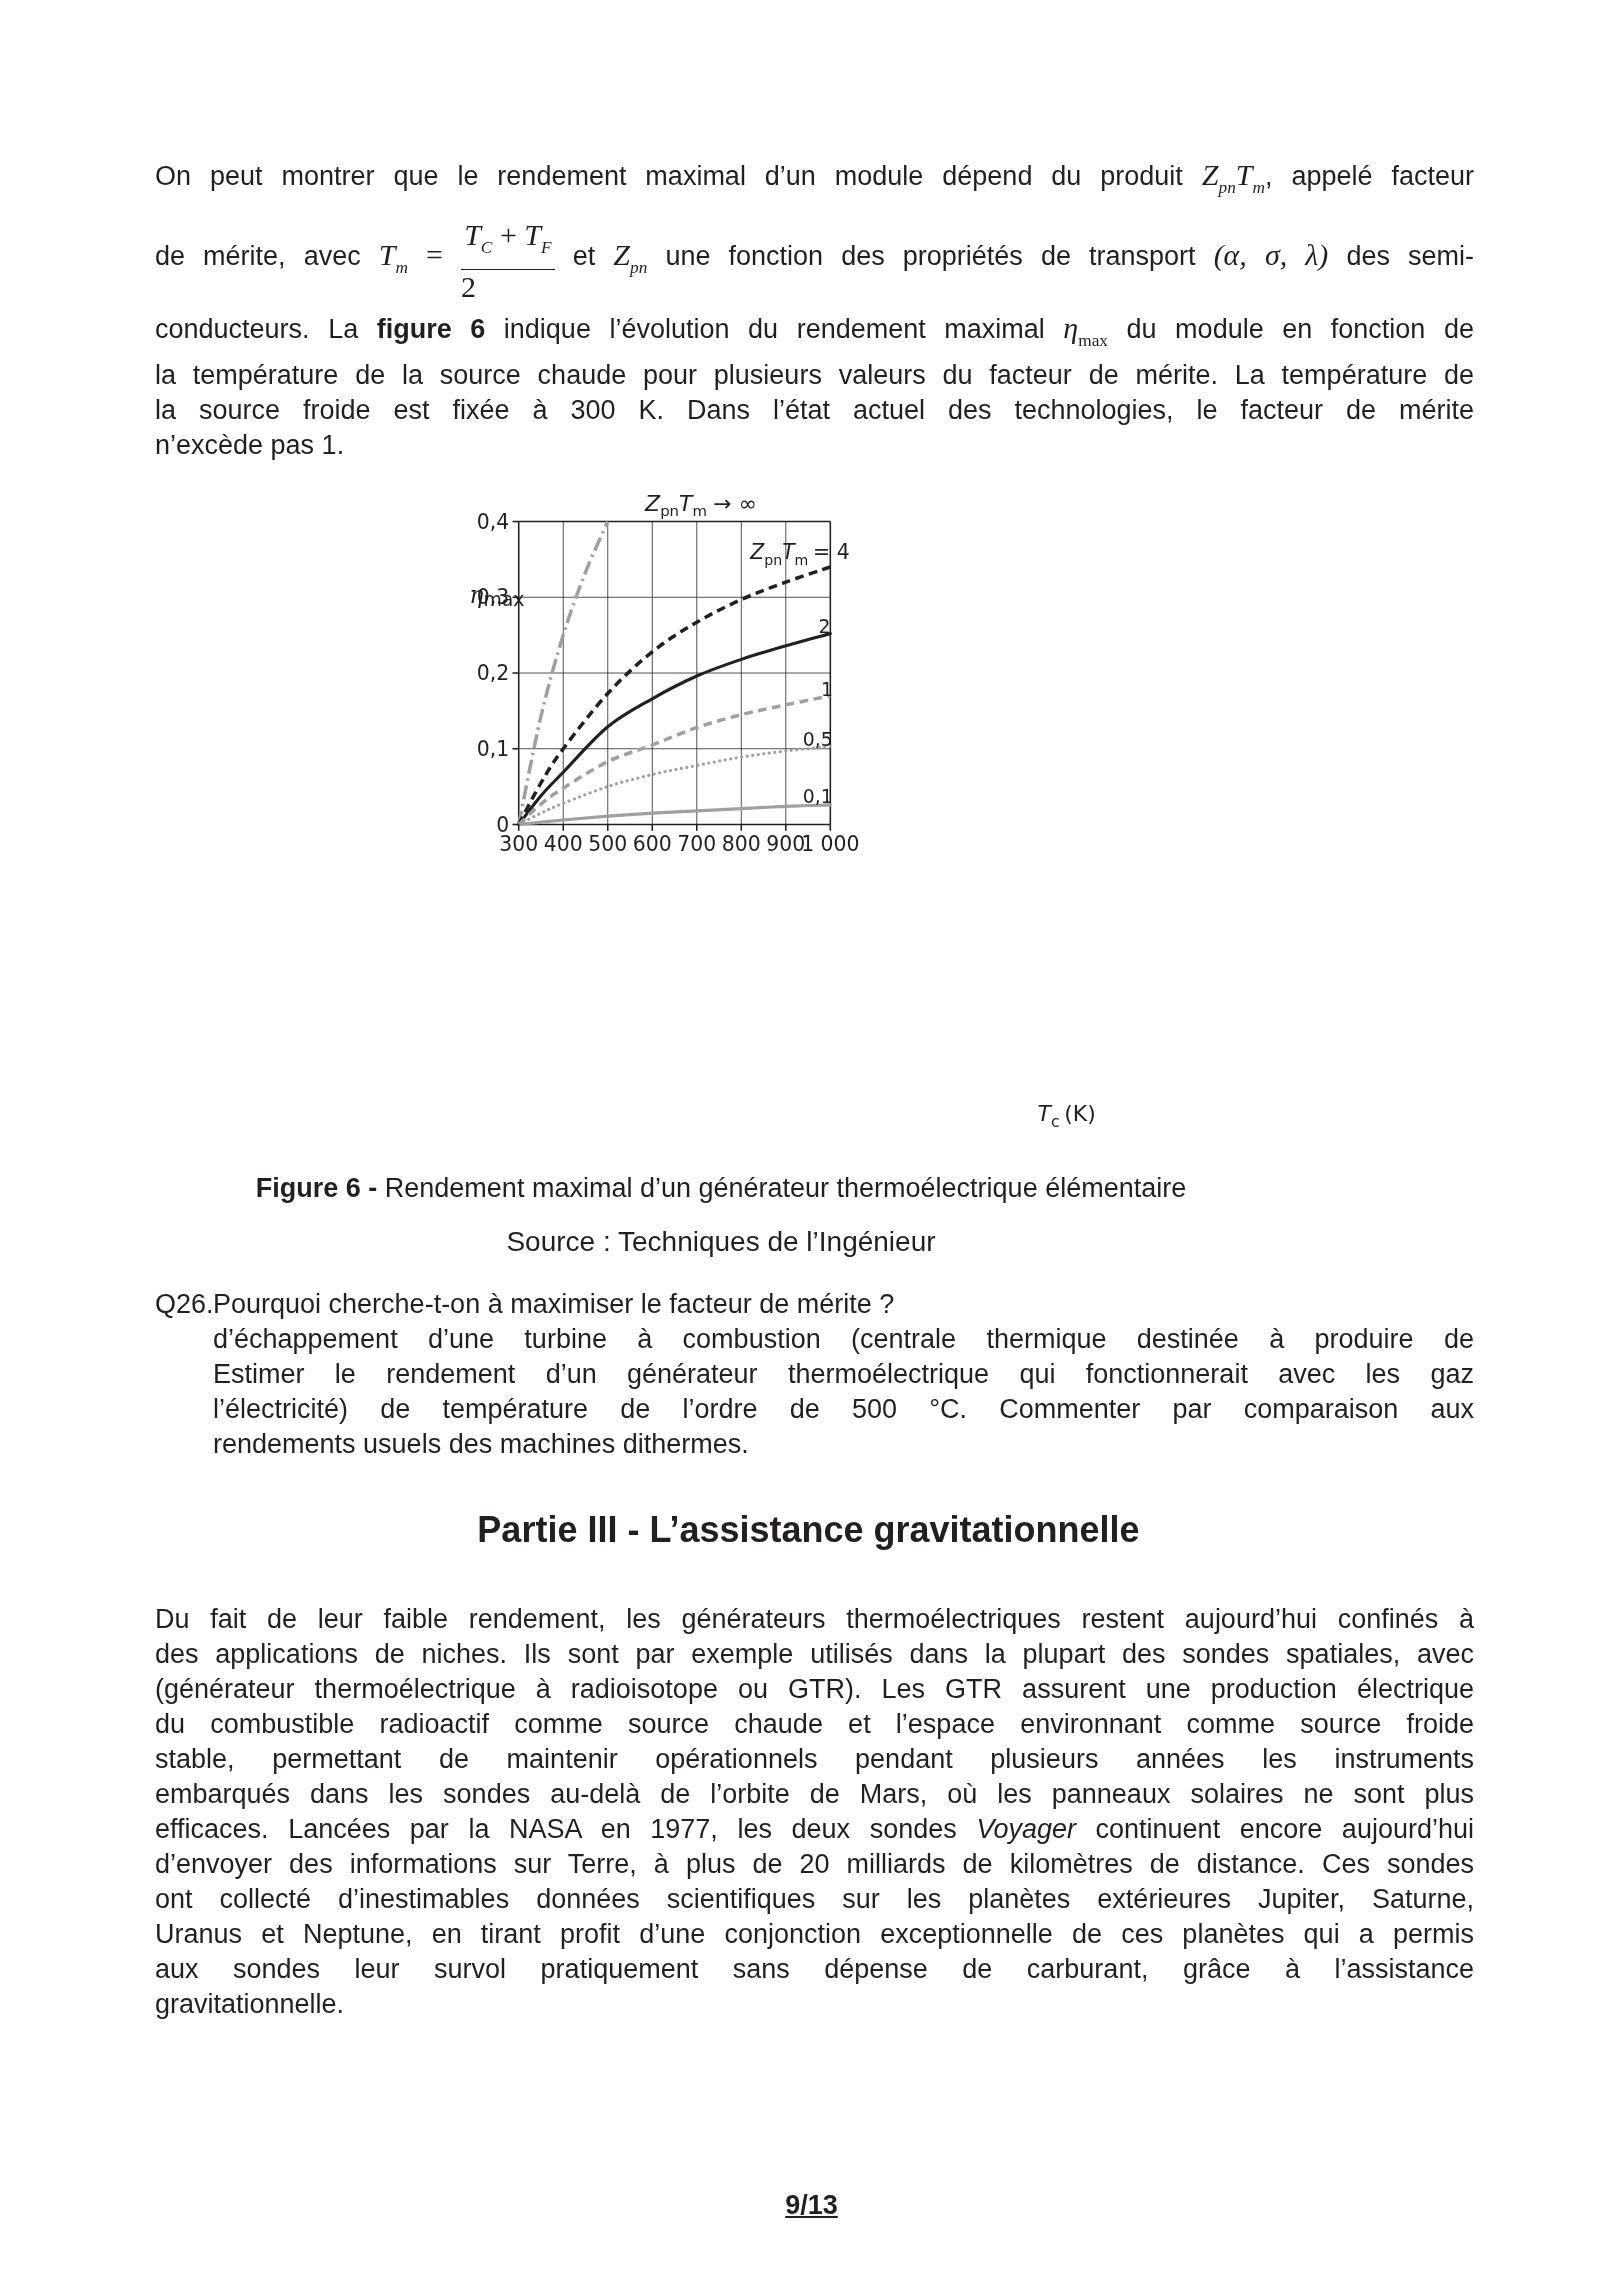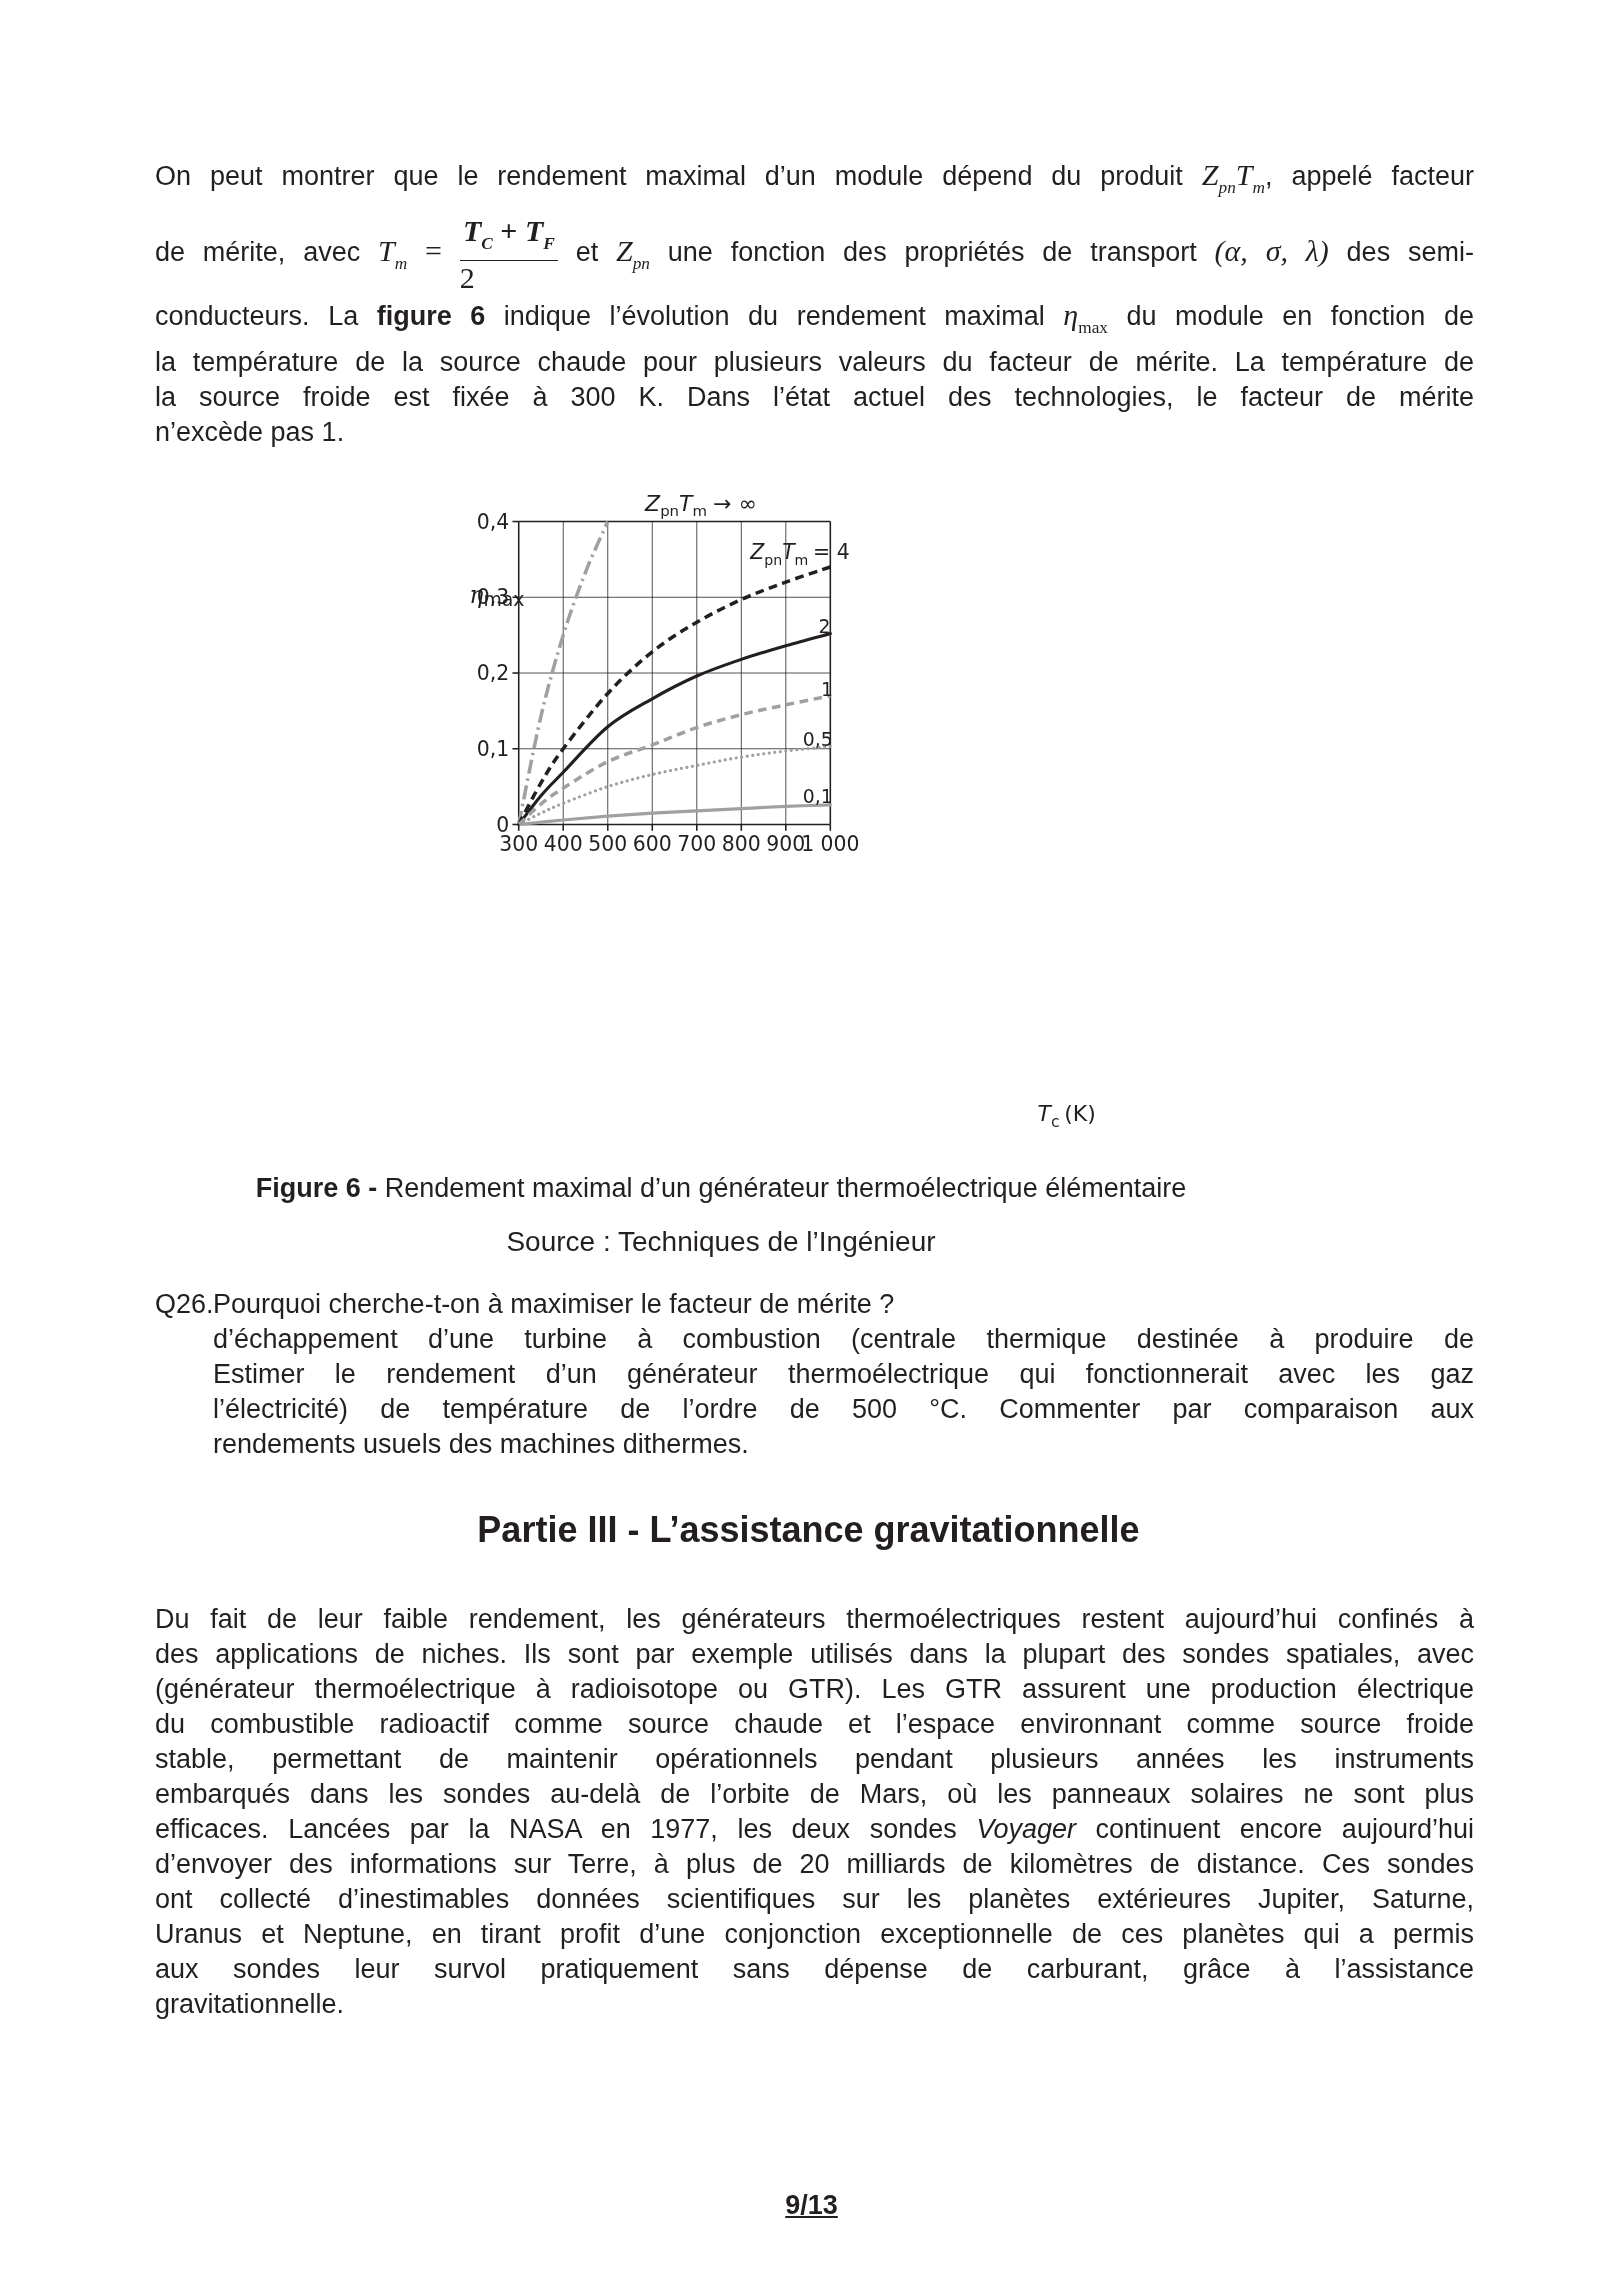--- a/index.html
+++ b/index.html
@@ -5,21 +5,21 @@
   html, body { margin:0; padding:0; background:#ffffff; }
   body { width:1623px; height:2295px; position:relative; color:#231f20;
          font-family:"Liberation Sans", sans-serif; font-size:27px; }
   .para { position:absolute; left:155px; width:1319px; line-height:35px; text-align:justify; }
   .line { display:block; text-align:justify; text-align-last:justify; white-space:nowrap; }
   .line.last { text-align-last:left; }
   .math { font-family:"Liberation Serif", serif; font-style:italic; font-size:30px; }
   .sub { font-family:"Liberation Serif", serif; font-style:italic; font-size:17.3px; vertical-align:-7.9px; }
   .up { font-family:"Liberation Serif", serif; font-style:normal; font-size:30px; }
   .frac { display:inline-block; vertical-align:middle; text-align:center; position:relative; top:0px; }
-  .frac .num { display:block; border-bottom:1.6px solid #231f20; padding:0 3.1px; line-height:33px;font-weight:bold; }
+  .frac .num { display:block; border-bottom:1.6px solid #231f20; padding:0 3.1px; line-height:42px; }
   .frac .den { display:block; line-height:33px; font-style:normal; }
   b { font-weight:bold; }
   .caption { position:absolute; left:0; width:1442px; text-align:center; }
   .q-block { position:absolute; left:155px; width:1319px; line-height:35px; }
   .q-label { position:absolute; left:0; top:0; font-weight:normal; }
   .q-text { margin-left:58px; }
   .heading { position:absolute; left:0; width:1617px; text-align:center; font-weight:bold; font-size:36px; }
   .pagenum { position:absolute; left:0; width:1623px; text-align:center; font-weight:bold; font-size:27px; top:2190px;text-decoration:underline; }
   svg text { font-family:"DejaVu Sans", sans-serif; fill:#231f20; }
 </style>
@@ -43,21 +43,21 @@
       </span>
     </span>
     <span>et</span>
     <span class="math"><span>Z</span><span class="sub">pn</span></span>
     <span>une fonction des propriétés de transport</span>
     <span class="math">(α, σ, λ)</span>
     <span>des semi-</span>
   </span>
 </div>
 
-<div class="para" style="top:297px;">
+<div class="para" style="top:310px;">
   <span class="line">
     <span>conducteurs. La</span>
     <b>figure 6</b>
     <span>indique l’évolution du rendement maximal</span>
     <span class="math"><span>η</span><span class="sub" style="font-style:normal">max</span></span>
     <span>du module en fonction de</span>
   </span>
   <span class="line">la température de la source chaude pour plusieurs valeurs du facteur de mérite. La température de</span>
   <span class="line">la source froide est fixée à 300 K. Dans l’état actuel des technologies, le facteur de mérite</span>
   <span class="line last">n’excède pas 1.</span>

